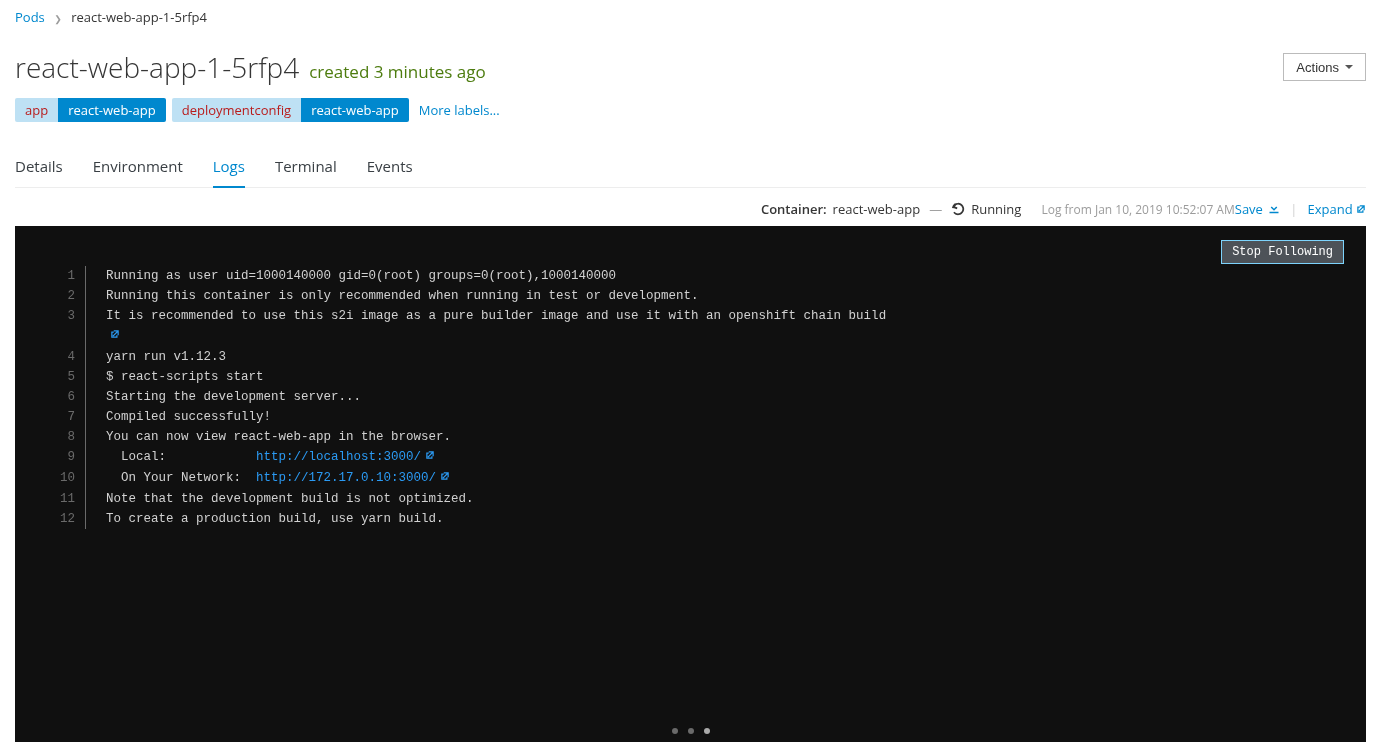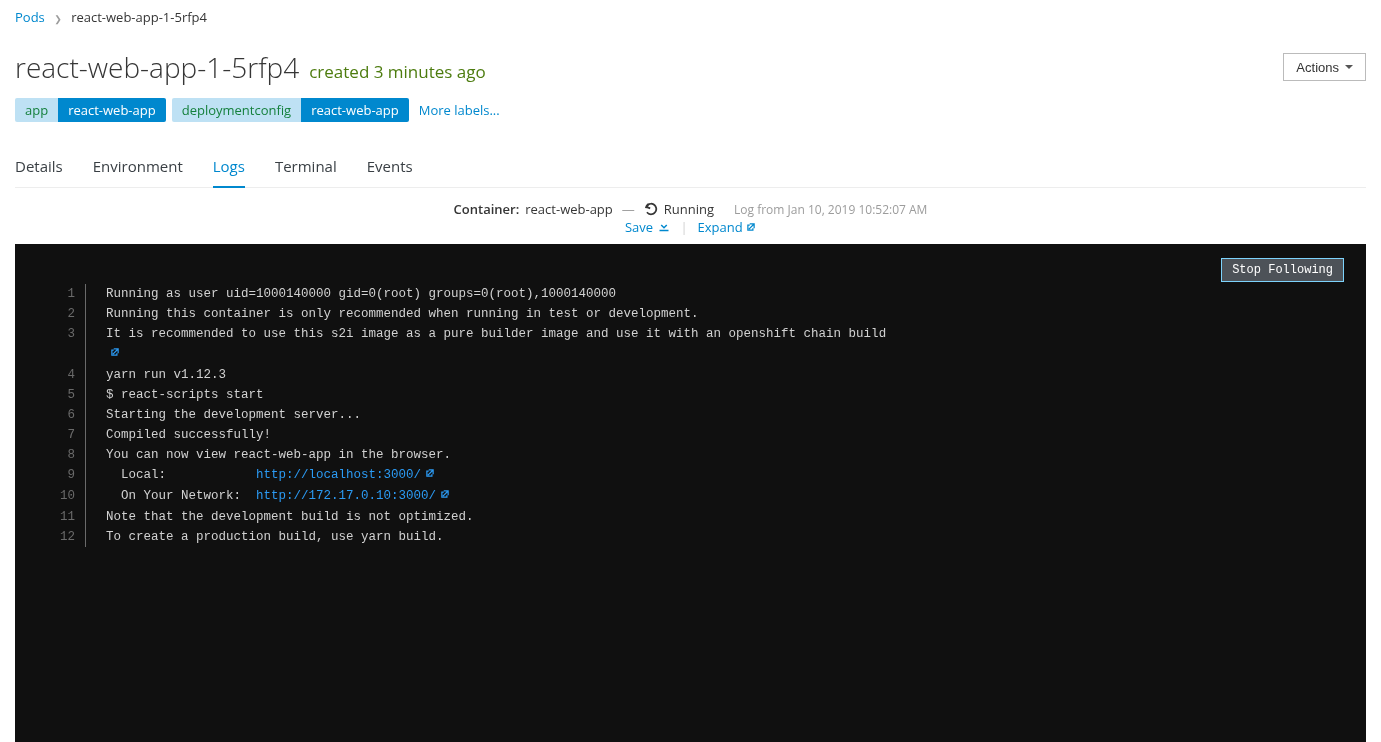--- a/index.html
+++ b/index.html
@@ -35,36 +35,36 @@
       border-left: 4px solid transparent; border-right: 4px solid transparent;
       border-top: 4px solid #555;
     }
 
     
     .labels-row { margin-top: 12px; display: flex; align-items: center; gap: 6px; flex-wrap: wrap; }
     .label-chip {
       display: inline-flex; align-items: center; font-size: 13px;
       border-radius: 2px; overflow: hidden;
     }
-    .chip-key { background: #bee1f4; color: #15803d; padding: 3px 10px; }
+    .chip-key { background: #bee1f4; color: #b91c1c; padding: 3px 10px; }
     .chip-val { background: #0088ce; color: #fff; padding: 3px 10px; }
     .more-labels { color: #0088ce; font-size: 13px; margin-left: 4px; }
 
     
     .tabs { border-bottom: 1px solid #ededed; margin-top: 26px; display: flex; gap: 30px; padding-left: 0px; }
     .tab {
       padding: 8px 0 10px 0; font-size: 15px; color: #393f44;
       cursor: pointer; border-bottom: 2px solid transparent; margin-bottom: -1px;
     }
     .tab.active { color: #0088ce; border-bottom-color: #0088ce; }
 
     
     .log-header {
       display: flex; justify-content: flex-end; align-items: center;
-      padding: 12px 0 8px 0; font-size: 13px; flex-direction: column;
+      padding: 12px 0 8px 0; font-size: 13px;
     }
     .log-header-left { display: flex; align-items: center; gap: 6px; }
     .log-header-left .bold { font-weight: 600; }
     .status-icon {
       display: inline-block; width: 14px; height: 14px; position: relative;
     }
     .status-icon svg { width: 14px; height: 14px; }
     .log-from { color: #9c9c9c; font-size: 12px; padding-left: 14px; }
     .log-header-right { display: flex; align-items: center; gap: 10px; }
     .log-header-right .divider { color: #d1d1d1; }

